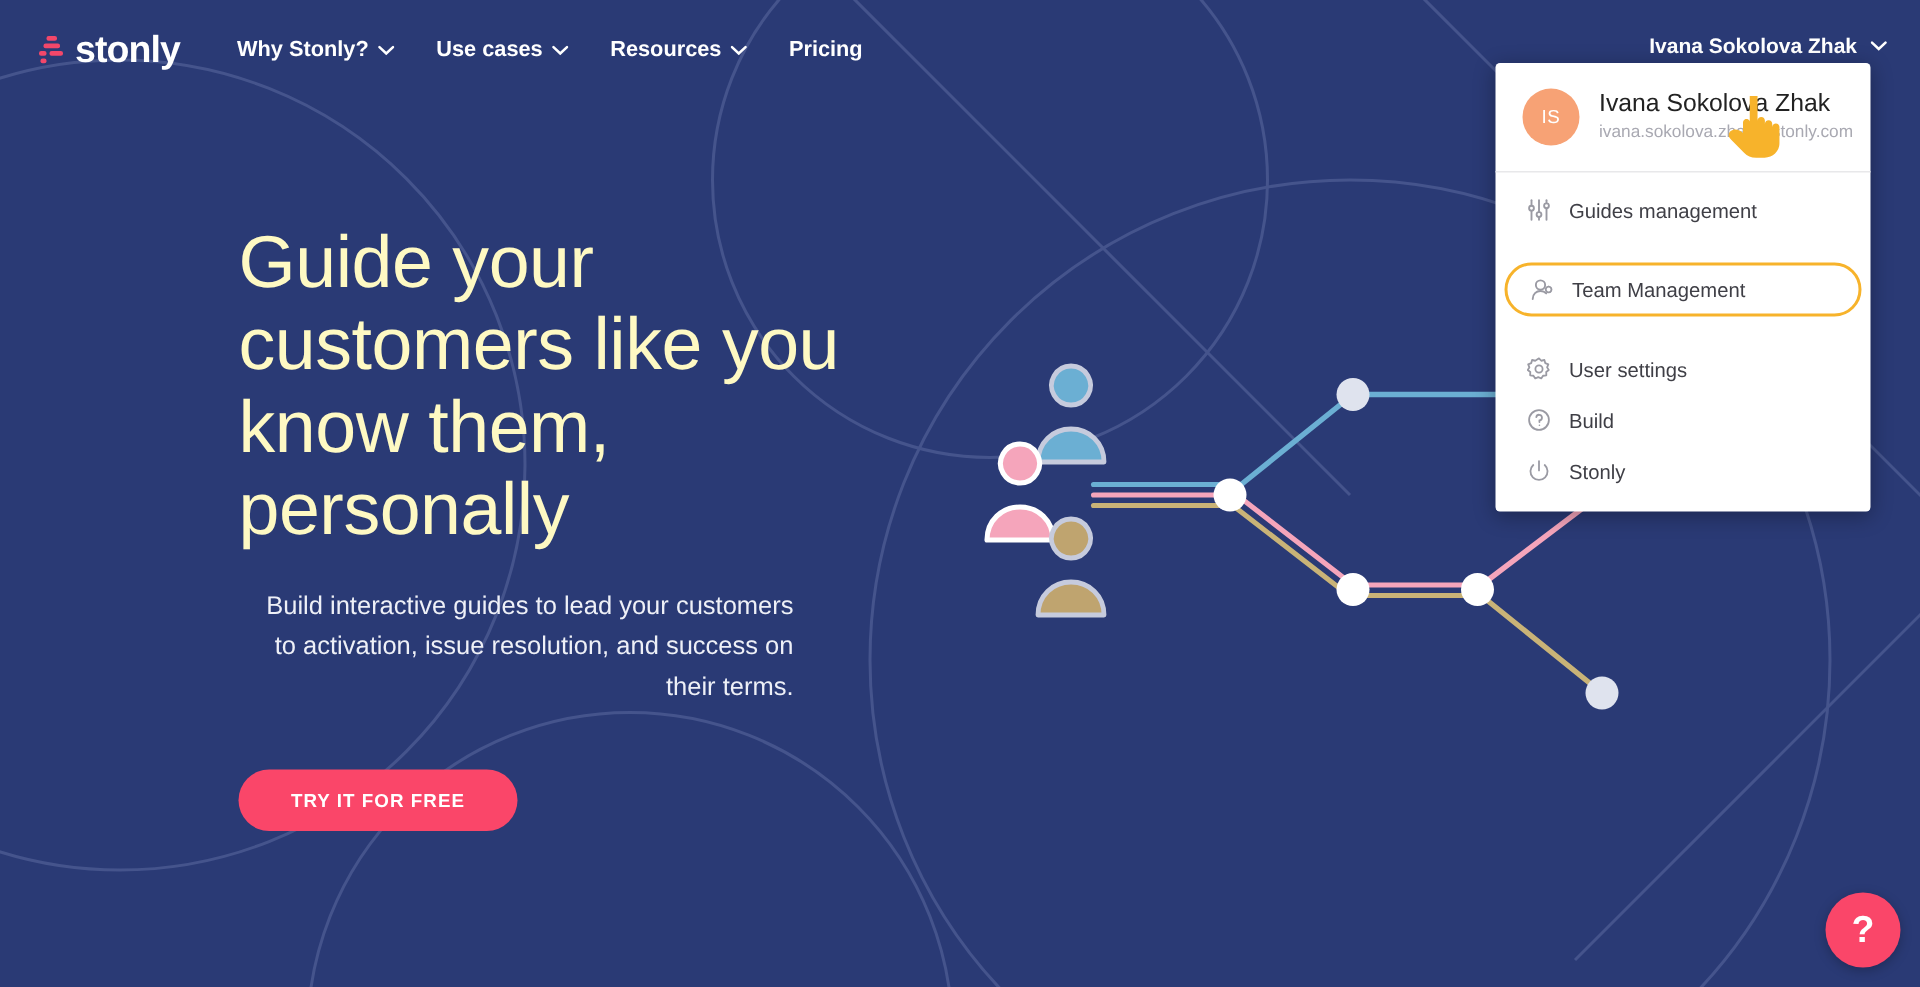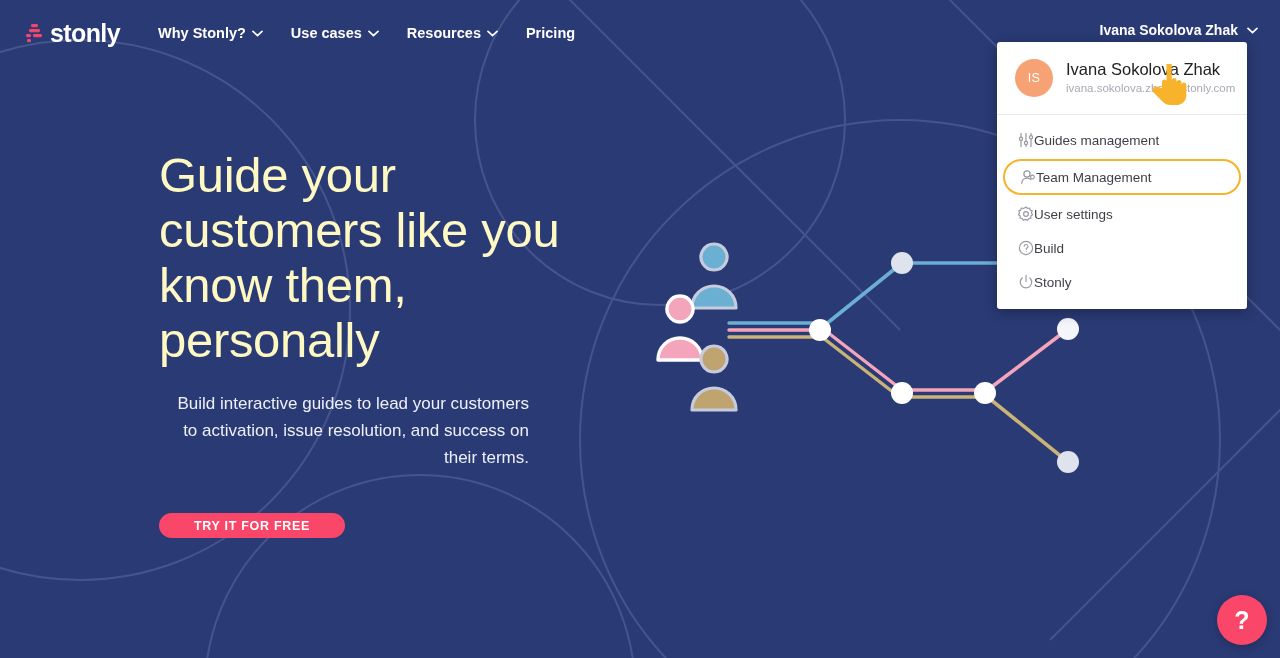--- a/index.html
+++ b/index.html
@@ -83,21 +83,21 @@
     color: #eef0f7;
     font-size: 17px;
     line-height: 27px;
     font-weight: normal;
     width: 370px;
     text-align: right;
   }
   #hero-cta { margin-top: 42px; display: flex; gap: 23px; }
   .btn {
     display: inline-flex; align-items: center; justify-content: center;
-    height: 25px;
+    height: 41px;
     border-radius: 21px;
     font-size: 12.5px;
     font-weight: bold;
     letter-spacing: 0.7px;
     cursor: pointer;
     white-space: nowrap;
   }
   .btn-primary {
     background: #fa4669;
     color: #ffffff;
@@ -153,40 +153,40 @@
   }
   #account-email {
     color: #a9a9b2;
     font-size: 11.5px;
     line-height: 17px;
     margin-top: 1px;
   }
   #menu-list { padding: 8px 0 10px 0; }
   .menu-item {
     position: relative;
-    display: flex; align-items: center; 
+    display: flex; align-items: center; gap: 12px;
     height: 34px;
     padding: 0 16px 0 20px;
     cursor: pointer;
   }
   .menu-item .mi-icon {
     width: 17px; height: 17px; flex: 0 0 17px;
     display: flex; align-items: center; justify-content: center;
   }
   .menu-item .mi-label {
     color: #3f3f46;
     font-size: 13.5px;
     line-height: 17px;
     white-space: nowrap;
   }
   .menu-item.highlighted {
     border: 2.5px solid #f7b32b;
     border-radius: 19px;
     height: 36px;
-    margin: 2px 6px;
+    margin: 18px 6px;
     padding-left: 14px;
   }
 
   
   #hand-cursor {
     position: absolute;
     left: 152px; top: 22px;
     width: 45px; height: 48px;
     z-index: 45;
     pointer-events: none;

